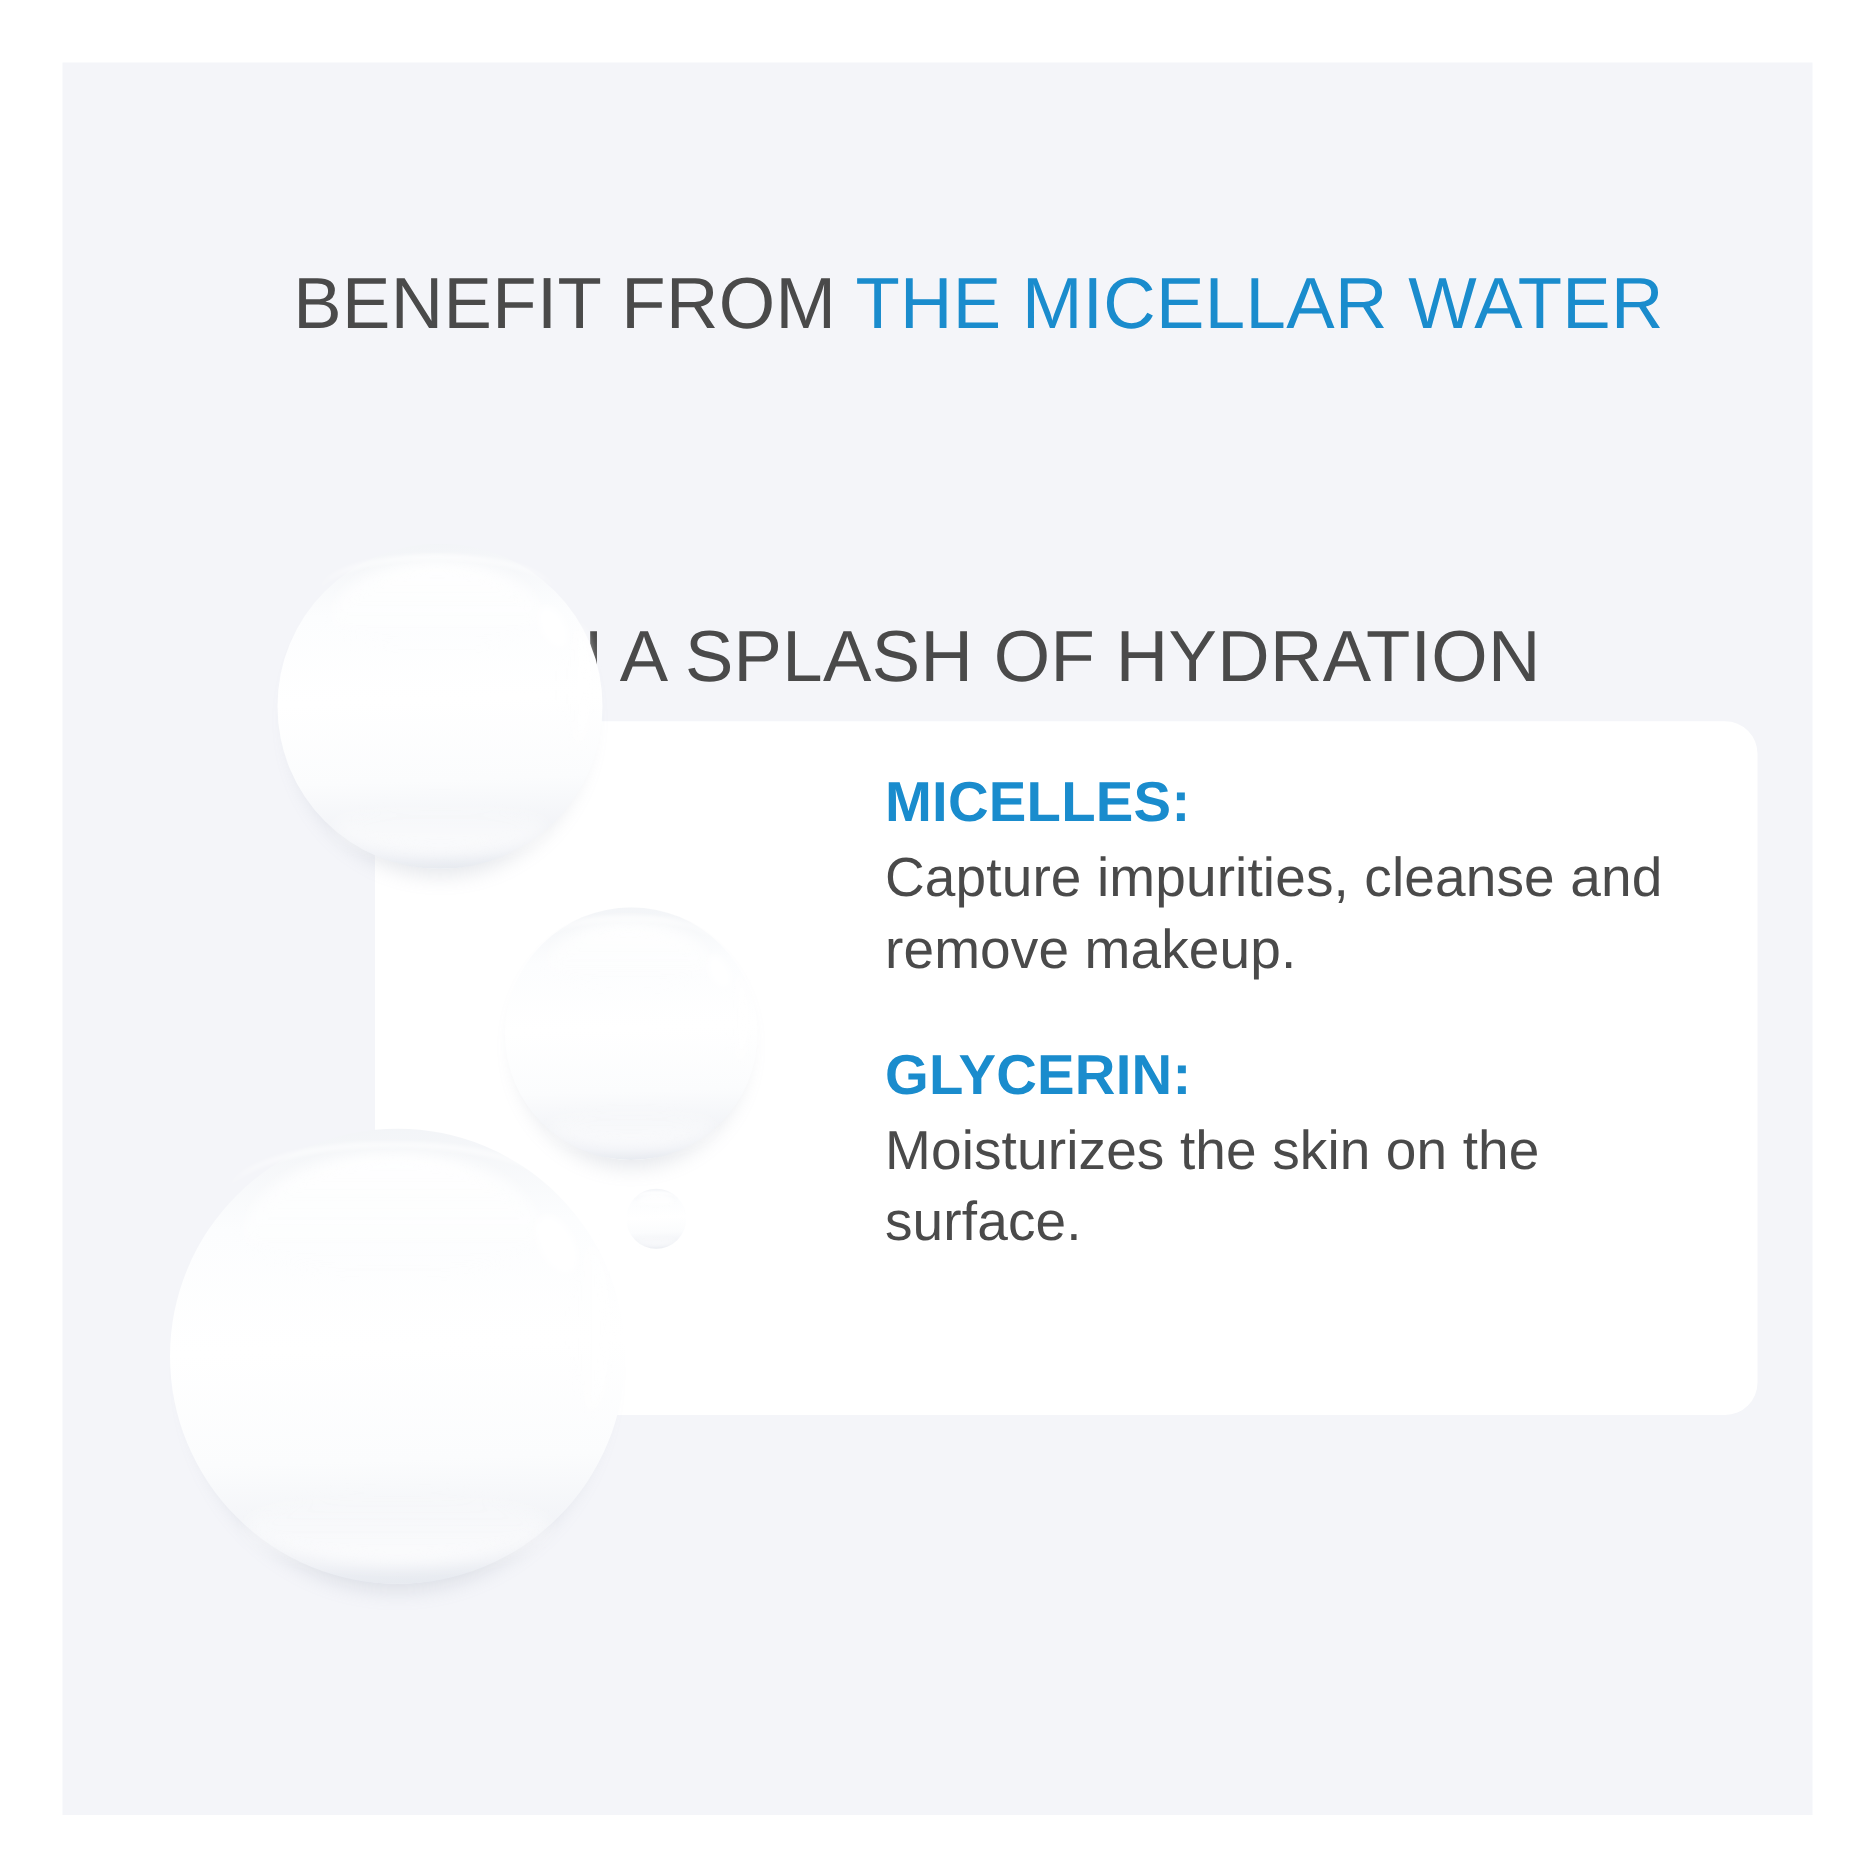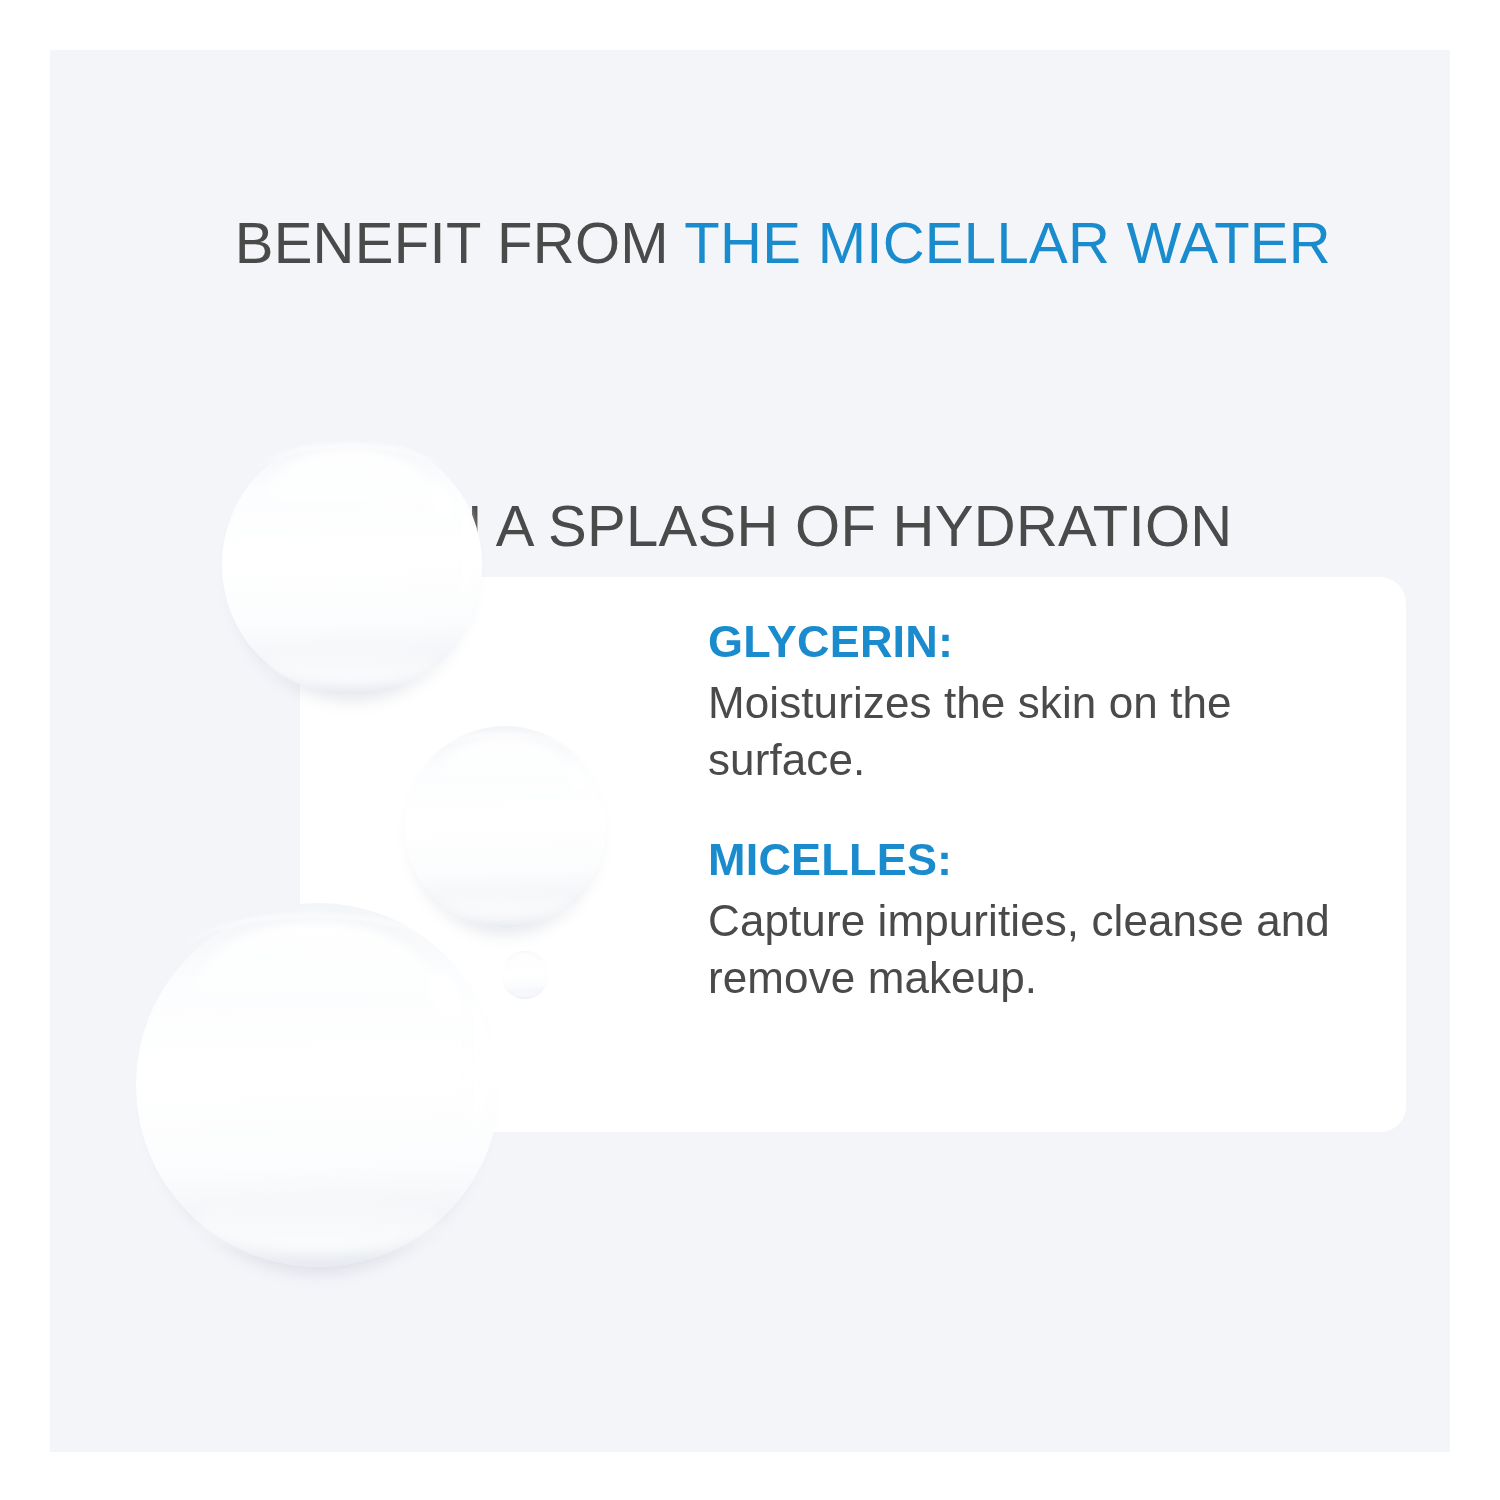--- a/index.html
+++ b/index.html
@@ -267,24 +267,24 @@
     <div class="rim"></div>
     <div class="gloss-top"></div>
     <div class="arc-top"></div>
     <div class="edge-gloss"></div>
     <div class="under-light"></div>
   </div>
 
   <div class="panel-text">
 
     <div class="ingredient">
+      <p class="ing-title">MICELLES:</p>
+      <p class="ing-body">Capture impurities, cleanse and remove makeup.</p>
+    </div>
+
+    <div class="ingredient">
       <p class="ing-title">GLYCERIN:</p>
       <p class="ing-body">Moisturizes the skin on the surface.</p>
     </div>
 
-    <div class="ingredient">
-      <p class="ing-title">MICELLES:</p>
-      <p class="ing-body">Capture impurities, cleanse and remove makeup.</p>
-    </div>
-
   </div>
 
 </div>
 
 </body></html>

